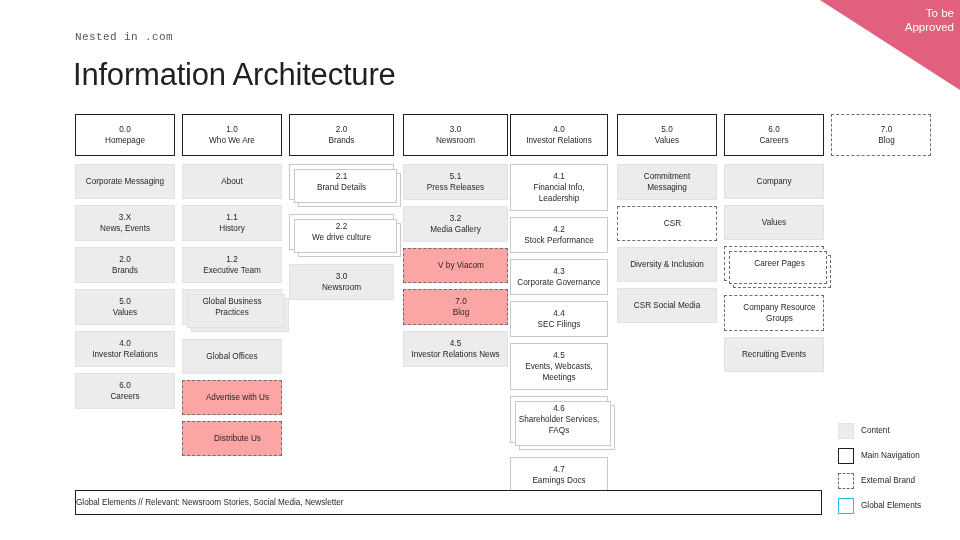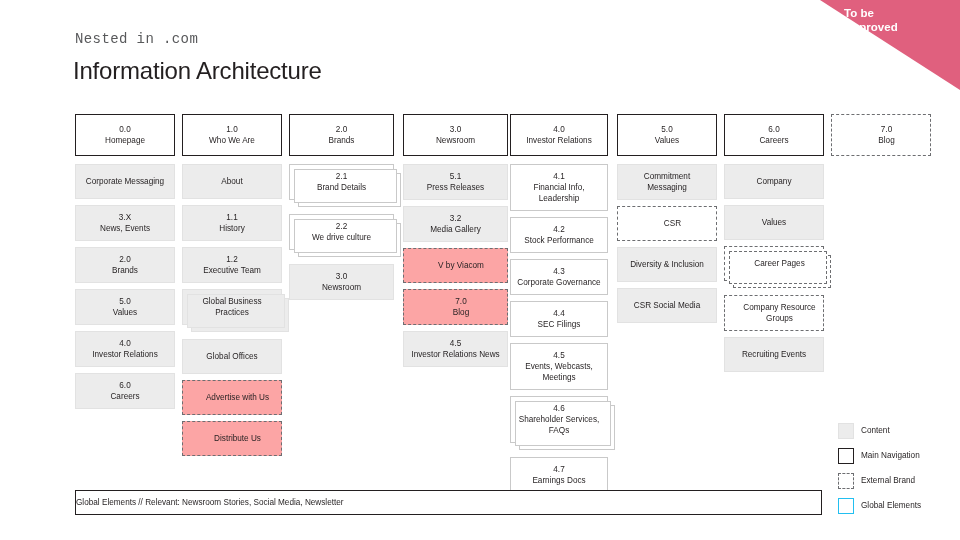--- a/index.html
+++ b/index.html
@@ -33,41 +33,42 @@
     width: 0;
     height: 0;
     border-top: 90px solid #e0607e;
     border-left: 140px solid transparent;
   }
   #corner-ribbon .ribbon-text {
     position: absolute;
     top: 6px;
     right: 6px;
     width: 110px;
+    text-align: right;
     color: #ffffff;
     font-size: 11.5px;
-    font-weight: bold;
+    font-weight: normal;
     line-height: 14px;
   }
 
   
   #kicker {
     position: absolute;
     left: 75px;
     top: 31px;
     font-family: "Liberation Mono", "DejaVu Sans Mono", monospace;
-    font-size: 14px;
+    font-size: 11px;
     color: #58595b;
     letter-spacing: 0.4px;
   }
   #page-title {
     position: absolute;
     left: 73px;
     top: 57px;
-    font-size: 24px;
+    font-size: 31px;
     font-weight: normal;
     letter-spacing: -0.2px;
     color: #231f20;
     margin: 0;
   }
 
   
   #diagram {
     position: absolute;
     left: 75px;

